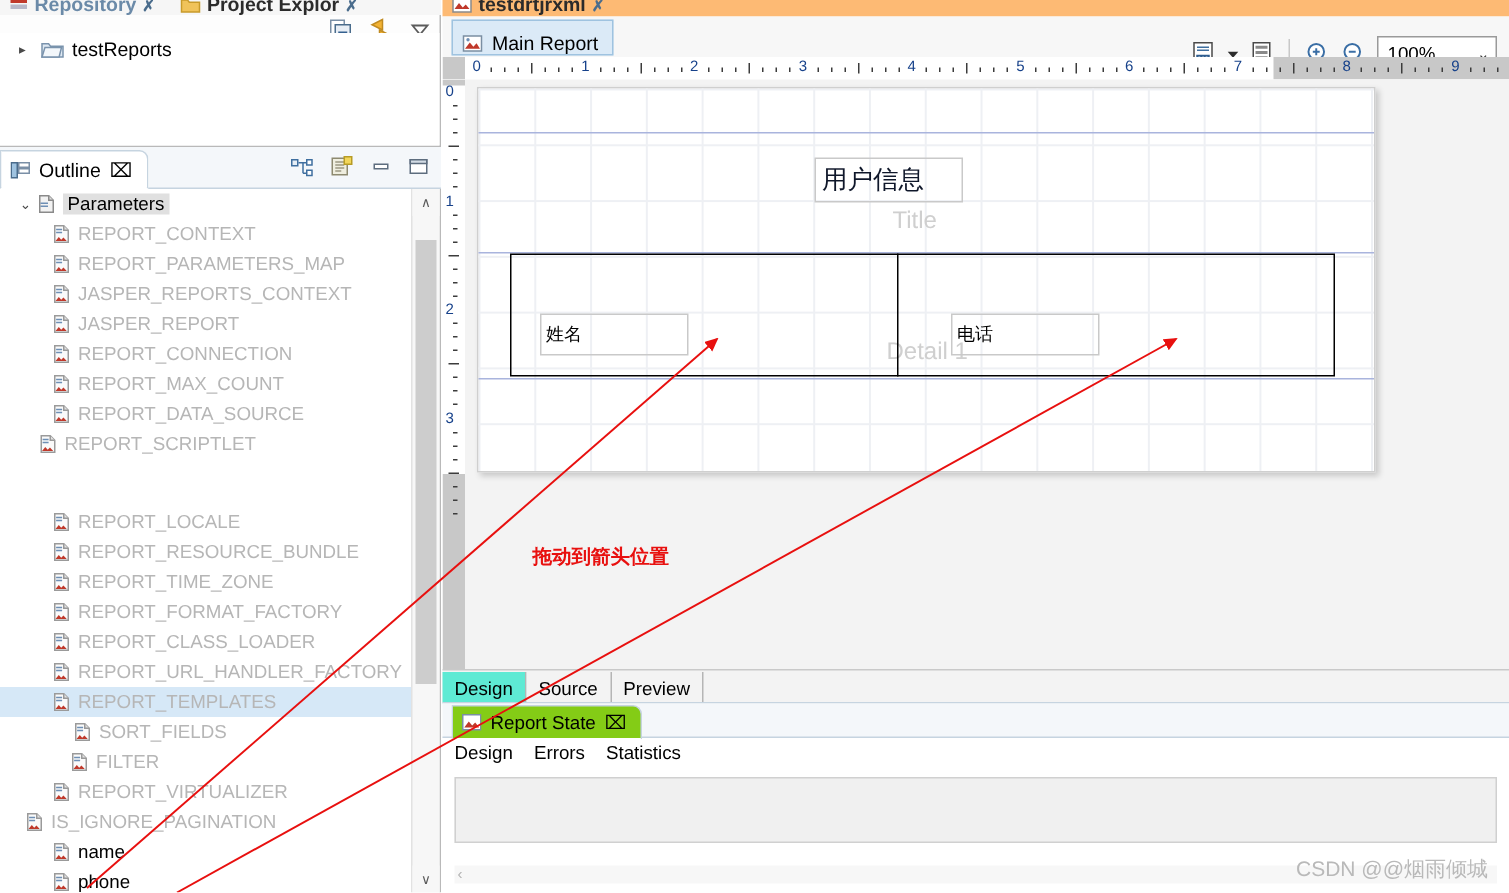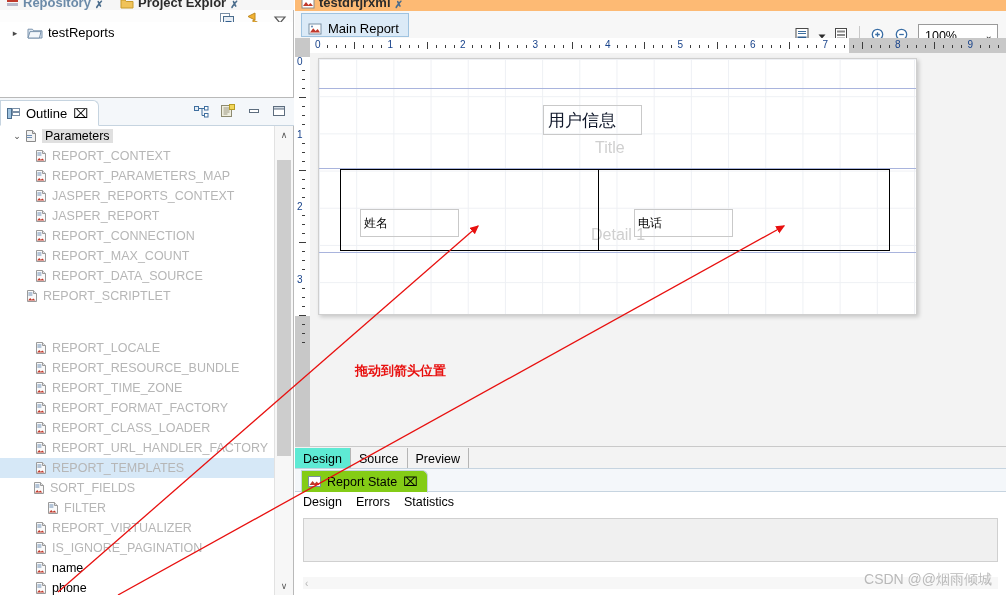--- a/index.html
+++ b/index.html
@@ -533,21 +533,21 @@
             <span class="ico" style="margin-right:4px;">
   <svg width="14" height="14" viewBox="0 0 14 14">
     <path d="M2.5 1.5h6l3 3v8h-9z" fill="#fafafa" stroke="#9a9a9a"></path>
     <path d="M8.5 1.5v3h3" fill="#e2e2e2" stroke="#9a9a9a"></path>
     <path d="M3.4 4h4M3.4 6h4" stroke="#6e8fb5"></path>
     <path d="M3 11.6l2.2-2.6 1.6 1.8 1.5-1.4 2.2 2.2z" fill="#c0392b"></path>
   </svg>
             </span>
             <span class="lbl">REPORT_TEMPLATES</span>
           </div>
-          <div class="t-row" style="padding-left: 32px;">
+          <div class="t-row" style="padding-left: 48px;">
             <span class="ico" style="margin-right:4px;">
   <svg width="14" height="14" viewBox="0 0 14 14">
     <path d="M2.5 1.5h6l3 3v8h-9z" fill="#fafafa" stroke="#9a9a9a"></path>
     <path d="M8.5 1.5v3h3" fill="#e2e2e2" stroke="#9a9a9a"></path>
     <path d="M3.4 4h4M3.4 6h4" stroke="#6e8fb5"></path>
     <path d="M3 11.6l2.2-2.6 1.6 1.8 1.5-1.4 2.2 2.2z" fill="#c0392b"></path>
   </svg>
             </span>
             <span class="lbl">SORT_FIELDS</span>
           </div>
@@ -566,21 +566,21 @@
             <span class="ico" style="margin-right:4px;">
   <svg width="14" height="14" viewBox="0 0 14 14">
     <path d="M2.5 1.5h6l3 3v8h-9z" fill="#fafafa" stroke="#9a9a9a"></path>
     <path d="M8.5 1.5v3h3" fill="#e2e2e2" stroke="#9a9a9a"></path>
     <path d="M3.4 4h4M3.4 6h4" stroke="#6e8fb5"></path>
     <path d="M3 11.6l2.2-2.6 1.6 1.8 1.5-1.4 2.2 2.2z" fill="#c0392b"></path>
   </svg>
             </span>
             <span class="lbl">REPORT_VIRTUALIZER</span>
           </div>
-          <div class="t-row" style="padding-left: 34px;">
+          <div class="t-row" style="padding-left: 16px;">
             <span class="ico" style="margin-right:4px;">
   <svg width="14" height="14" viewBox="0 0 14 14">
     <path d="M2.5 1.5h6l3 3v8h-9z" fill="#fafafa" stroke="#9a9a9a"></path>
     <path d="M8.5 1.5v3h3" fill="#e2e2e2" stroke="#9a9a9a"></path>
     <path d="M3.4 4h4M3.4 6h4" stroke="#6e8fb5"></path>
     <path d="M3 11.6l2.2-2.6 1.6 1.8 1.5-1.4 2.2 2.2z" fill="#c0392b"></path>
   </svg>
             </span>
             <span class="lbl">IS_IGNORE_PAGINATION</span>
           </div>

